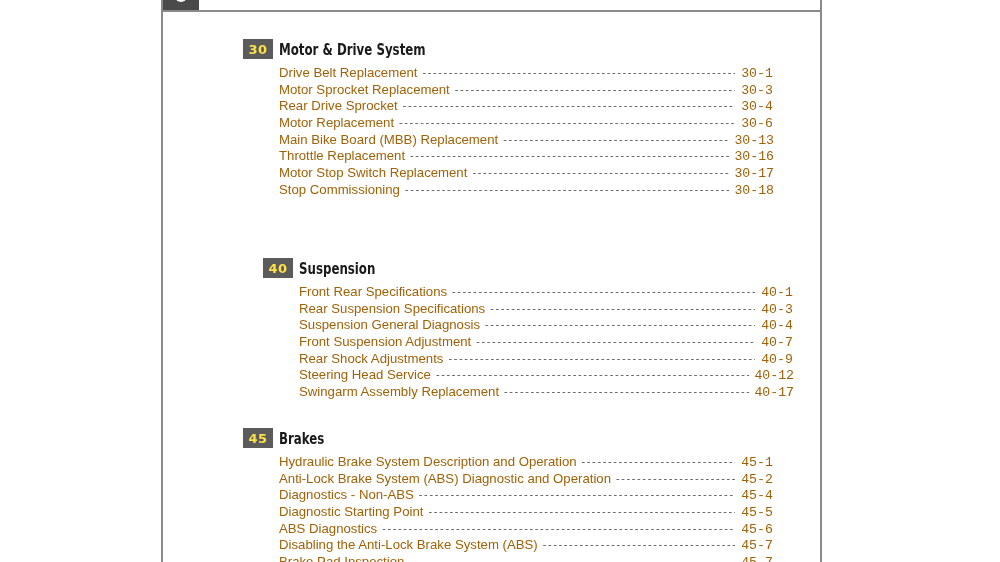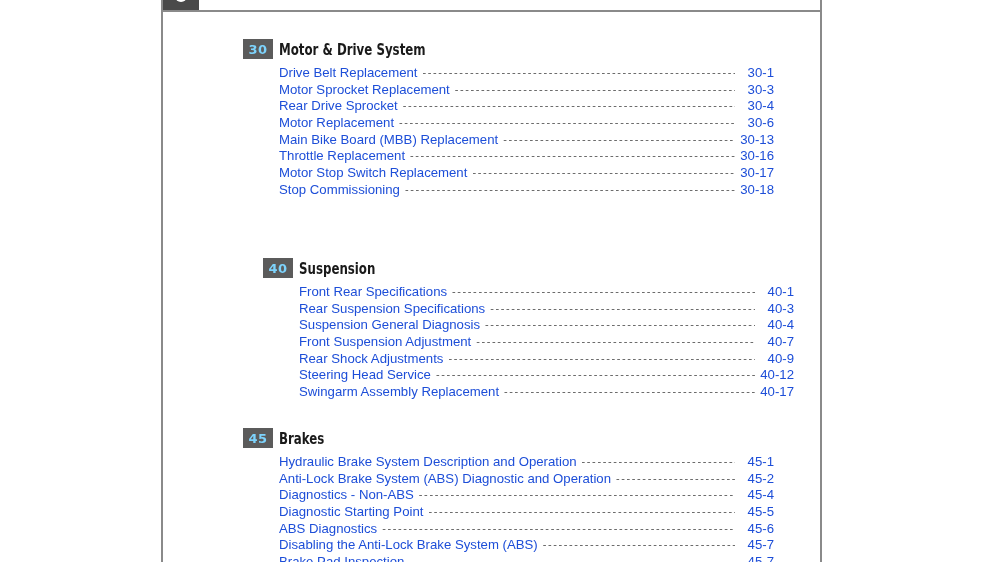--- a/index.html
+++ b/index.html
@@ -40,21 +40,21 @@
   }
   .section {
     position: absolute; left: 80px;
   }
   .section-head {
     display: flex; align-items: center;
     height: 22px;
   }
   .badge {
     width: 30px; height: 20px;
-    background: #5b5b5b; color: #7dd3fc;
+    background: #5b5b5b; color: #fde047;
     font-family: "DejaVu Sans", sans-serif;
     font-weight: bold; font-size: 13px;
     display: flex; align-items: center; justify-content: center;
     letter-spacing: 0.5px;
   }
   .section-title {
     margin-left: 6px;
     font-family: "DejaVu Sans Condensed", "DejaVu Sans", sans-serif;
     font-weight: bold;
     font-size: 16px;
@@ -65,39 +65,39 @@
   }
   .entries {
     margin-top: 5px;
     margin-left: 36px;
     width: 495px;
   }
   .entry {
     display: flex; align-items: baseline;
     height: 16.7px;
     font-size: 13.2px;
-    color: #1d4ed8;
+    color: #a16207;
     white-space: nowrap;
     cursor: pointer;
   }
   .entry .label { flex: 0 0 auto; }
   .entry .leader {
     flex: 1 1 auto;
     margin: 0 5px;
     overflow: hidden;
     color: #555;
     letter-spacing: 1.6px;
     font-size: 11px;
     position: relative;
     top: -1px;
   }
   .entry .leader::before {
     content: "-----------------------------------------------------------------------------------------------------------------------";
   }
-  .entry .page-num { flex: 0 0 34px; text-align: right; }
+  .entry .page-num { flex: 0 0 34px; text-align: center; font-family: Liberation Mono, monospace; }
 </style>
 </head>
 <body>
 
 <div class="page">
   <div class="header-bar">
     <div class="header-icon"></div>
     <div class="header-title">Table of Contents</div>
   </div>
 

